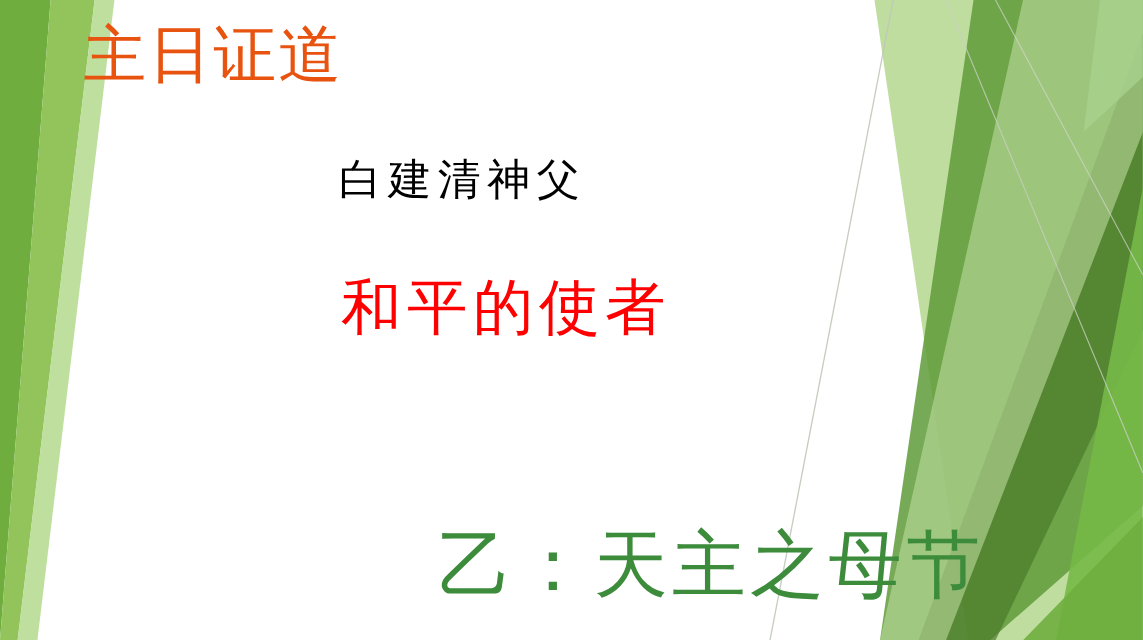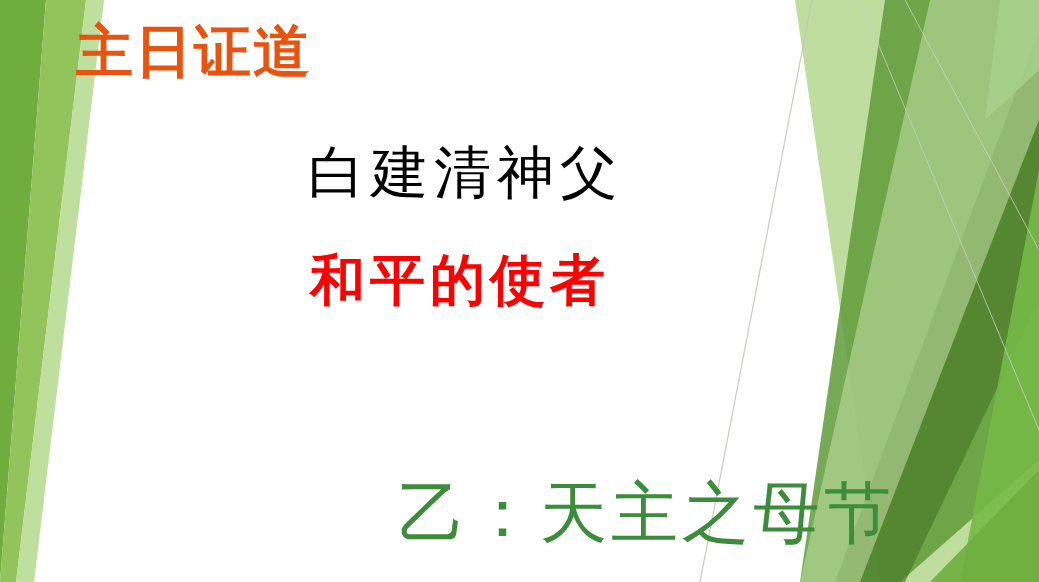--- a/index.html
+++ b/index.html
@@ -24,38 +24,38 @@
   }
   .txt {
     position: absolute;
     white-space: nowrap;
     line-height: 1;
   }
   #title-text {
     left: 76px;
     top: 22px;
     font-size: 57px;
-    font-weight: bold;
+    font-weight: normal;
     color: #E8530F;
     letter-spacing: 2px;
     font-family: "DejaVu Serif", serif;
   }
   #speaker-text {
     left: 308px;
     top: 144px;
-    font-size: 57px;
+    font-size: 39px;
     color: #000000;
     letter-spacing: 6px;
     font-family: "DejaVu Serif", serif;
   }
   #theme-text {
     left: 310px;
     top: 252px;
     font-size: 55px;
-    font-weight: bold;
+    font-weight: normal;
     color: #FF0000;
     letter-spacing: 5px;
     font-family: "DejaVu Serif", serif;
     text-align: center;
   }
   #feast-text {
     left: 398px;
     top: 480px;
     font-size: 67px;
     color: #3C8C3C;

